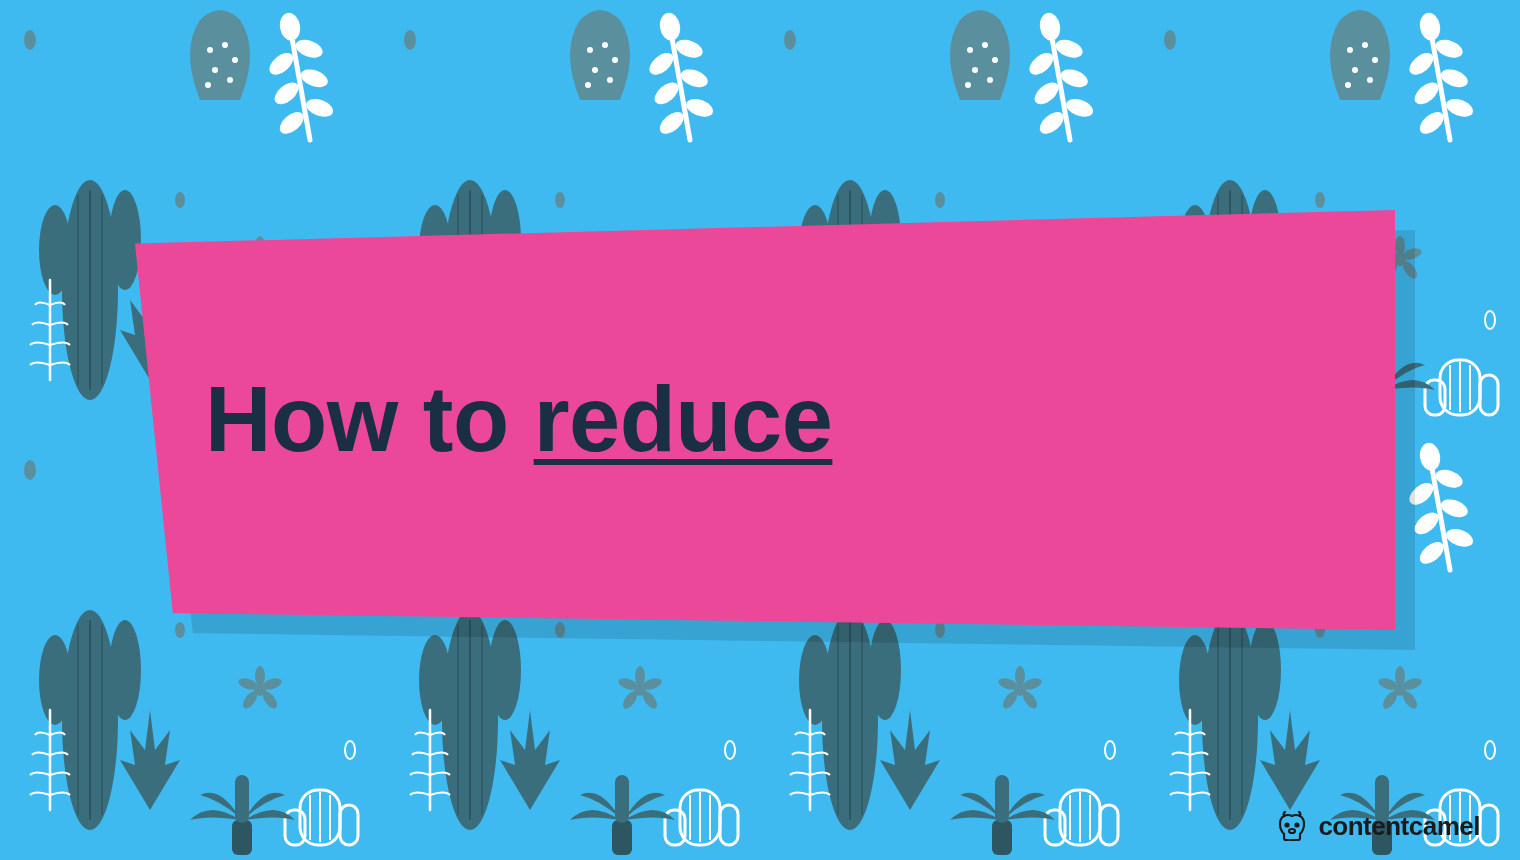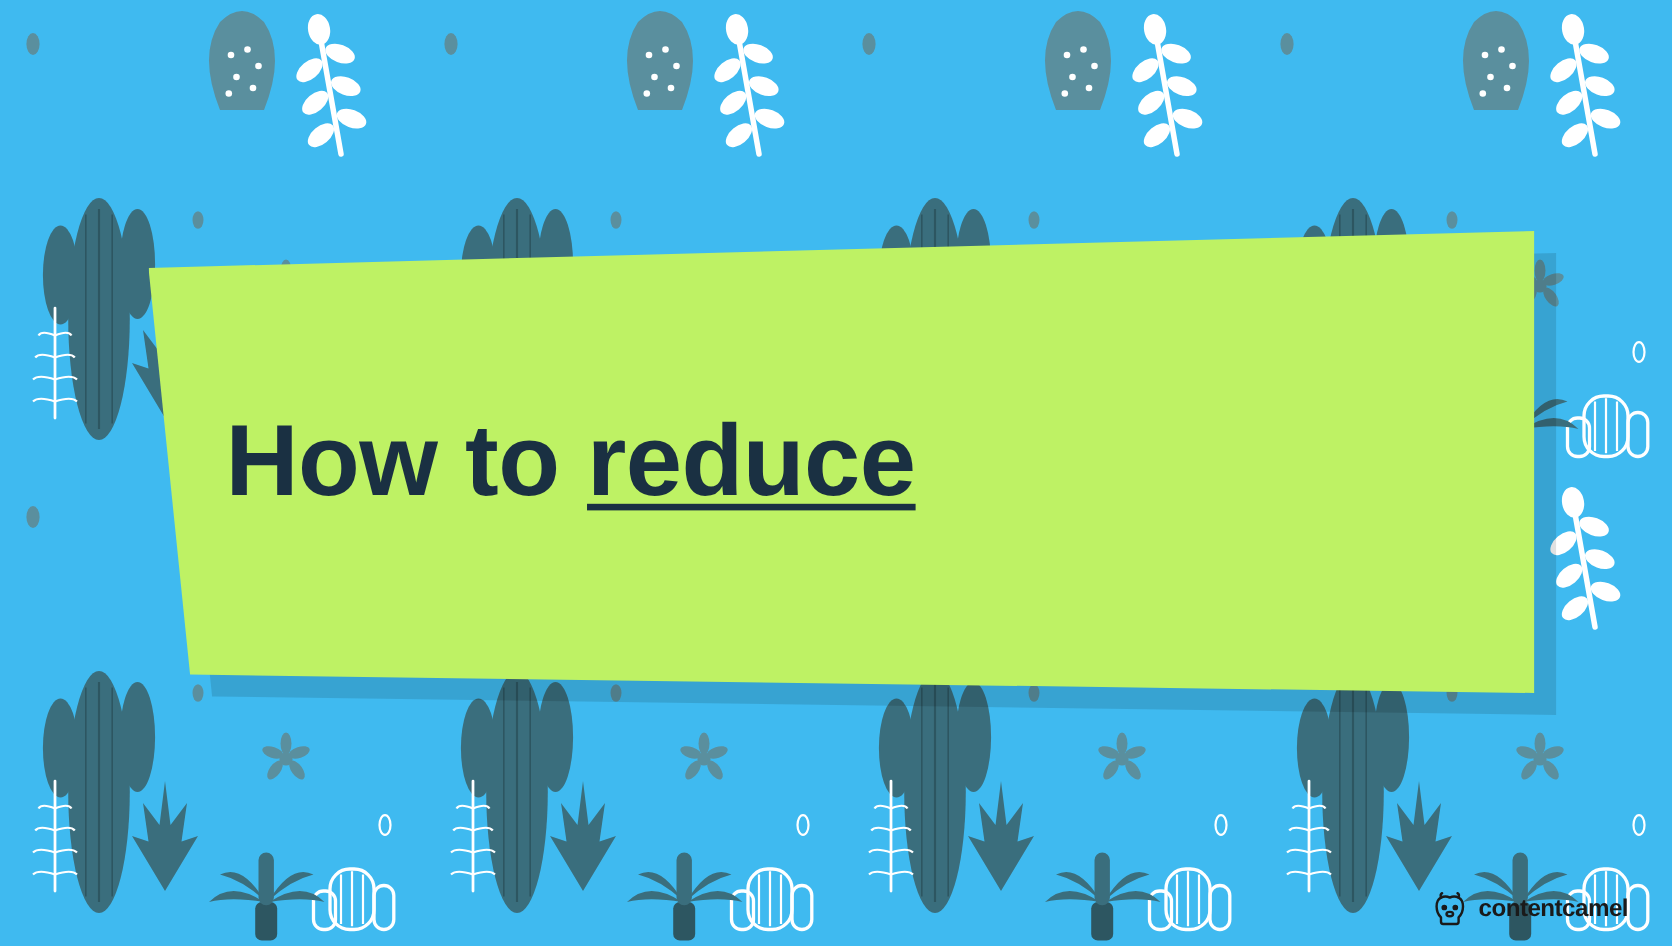--- a/index.html
+++ b/index.html
@@ -32,21 +32,21 @@
       height: 420px;
       background: rgba(0,0,0,0.12);
       clip-path: polygon(0% 8%, 100% 0%, 100% 100%, 3% 96%);
     }
     .card {
       position: absolute;
       left: 135px;
       top: 210px;
       width: 1260px;
       height: 420px;
-      background: #bef264;
+      background: #ec4899;
       clip-path: polygon(0% 8%, 100% 0%, 100% 100%, 3% 96%);
       display: flex;
       align-items: center;
       padding-left: 70px;
     }
     .headline {
       color: #1a3042;
       font-size: 92px;
       font-weight: 700;
       line-height: 1.15;
@@ -64,21 +64,21 @@
       display: flex;
       align-items: center;
       gap: 8px;
       color: #1a1a1a;
     }
     .logo-icon {
       width: 36px;
       height: 32px;
     }
     .logo-text {
-      font-size: 22px;
+      font-size: 26px;
       font-weight: 600;
       letter-spacing: -0.5px;
     }
     .logo-text .bold {
       font-weight: 800;
     }
   </style>
 </head>
 <body>
 

